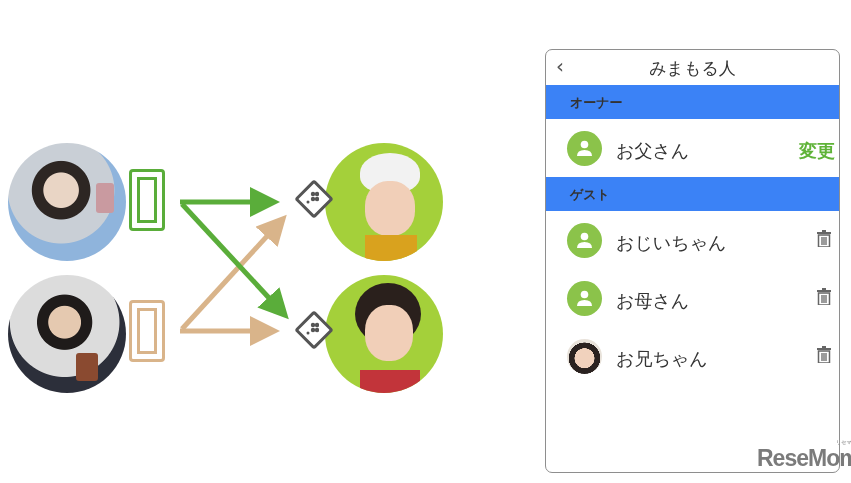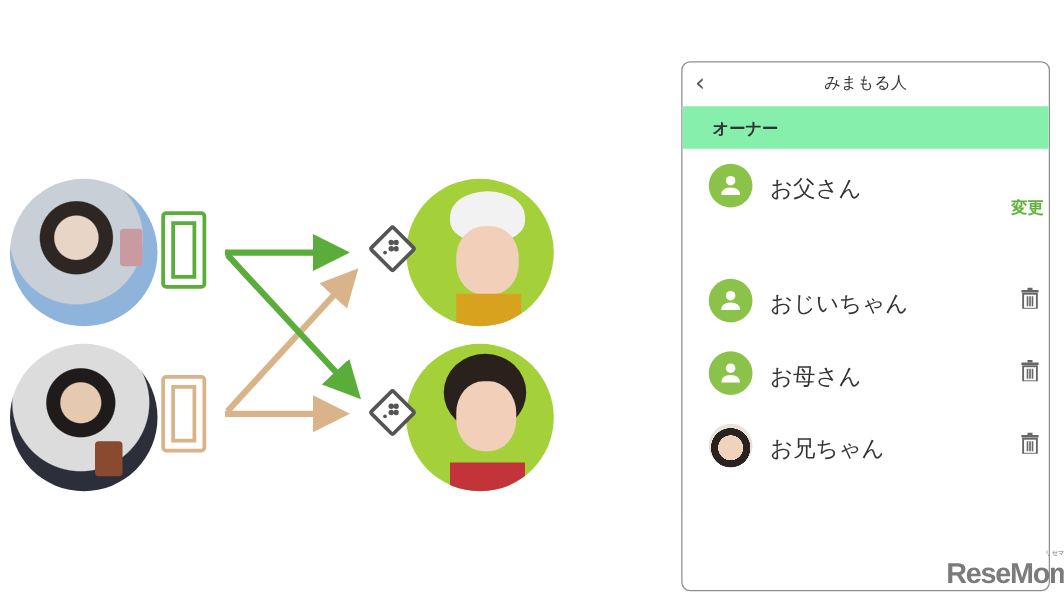--- a/index.html
+++ b/index.html
@@ -2,28 +2,28 @@
 <html><head>
 <meta charset="utf-8">
 <style>
   html,body{margin:0;padding:0;background:#ffffff;}
   body{width:851px;height:483px;position:relative;overflow:hidden;font-family:"DejaVu Sans",sans-serif;}
   .abs{position:absolute;}
   .photo{position:absolute;border-radius:50%;overflow:hidden;}
   .panel{position:absolute;left:545px;top:49px;width:293px;height:422px;border:1px solid #8e8e8e;border-radius:7px;background:#fff;overflow:hidden;}
   .hdr{position:absolute;left:0;top:0;width:100%;height:34px;}
   .hdr .back{position:absolute;left:10px;top:5px;font-size:20px;color:#555;line-height:22px;}
-  .hdr .title{position:absolute;left:0;right:0;top:7px;text-align:center;font-size:13px;color:#333;}
-  .section{position:absolute;left:0;width:100%;height:34px;background:#86efac;text-decoration:underline;}
+  .hdr .title{position:absolute;left:0;right:0;top:7px;text-align:center;font-size:17px;color:#333;}
+  .section{position:absolute;left:0;width:100%;height:34px;background:#3b82f6;text-decoration:underline;}
   .section span{position:absolute;left:24px;top:9px;font-size:13px;font-weight:bold;color:#333;}
   .row{position:absolute;left:0;width:100%;height:58px;}
   .avatar{position:absolute;left:21px;top:12px;width:35px;height:35px;border-radius:50%;background:#8bc34a;}
   .avatar svg{position:absolute;left:8px;top:8px;}
   .row .name{position:absolute;left:70px;top:20px;font-size:18px;color:#333;}
-  .row .action{position:absolute;right:4px;top:20px;font-size:13px;font-weight:bold;color:#5fb338;margin-top:18px;}
+  .row .action{position:absolute;right:4px;top:20px;font-size:18px;font-weight:bold;color:#5fb338;}
   .row .trash{position:absolute;right:8px;top:19px;}
   .wm{position:absolute;left:723px;top:445px;font-size:23px;font-weight:bold;color:#7b7b7b;letter-spacing:-1px;font-family:"Liberation Sans",sans-serif;margin-left:34px;}
   .wm small{position:absolute;right:2px;top:-6px;font-size:5px;letter-spacing:0;color:#999;}
 </style>
 </head>
 <body>
 
 <div>
 
   <div class="photo" style="left:8px;top:143px;width:118px;height:118px;background:radial-gradient(circle at 45% 40%,#e9d5c5 0 18%,#2d2623 19% 30%,#c9cfd6 31% 55%,#8fb4dc 56%);">
@@ -103,20 +103,23 @@
     <div class="avatar">
       <svg width="19" height="19" viewBox="0 0 19 19">
           <circle cx="9.5" cy="5.5" r="3.8" fill="#fff"></circle>
           <path d="M2 17 q0-6 7.5-6 q7.5 0 7.5 6z" fill="#fff"></path>
         </svg>
     </div>
     <span class="name">お父さん</span>
     <span class="action">変更</span>
   </div>
 
+  <div class="section" style="top:127px;">
+    <span>ゲスト</span>
+  </div>
 
   <div class="row" style="top:161px;">
     <div class="avatar">
       <svg width="19" height="19" viewBox="0 0 19 19">
           <circle cx="9.5" cy="5.5" r="3.8" fill="#fff"></circle>
           <path d="M2 17 q0-6 7.5-6 q7.5 0 7.5 6z" fill="#fff"></path>
         </svg>
     </div>
     <span class="name">おじいちゃん</span>
     <svg class="trash" width="14" height="17" viewBox="0 0 14 17">

